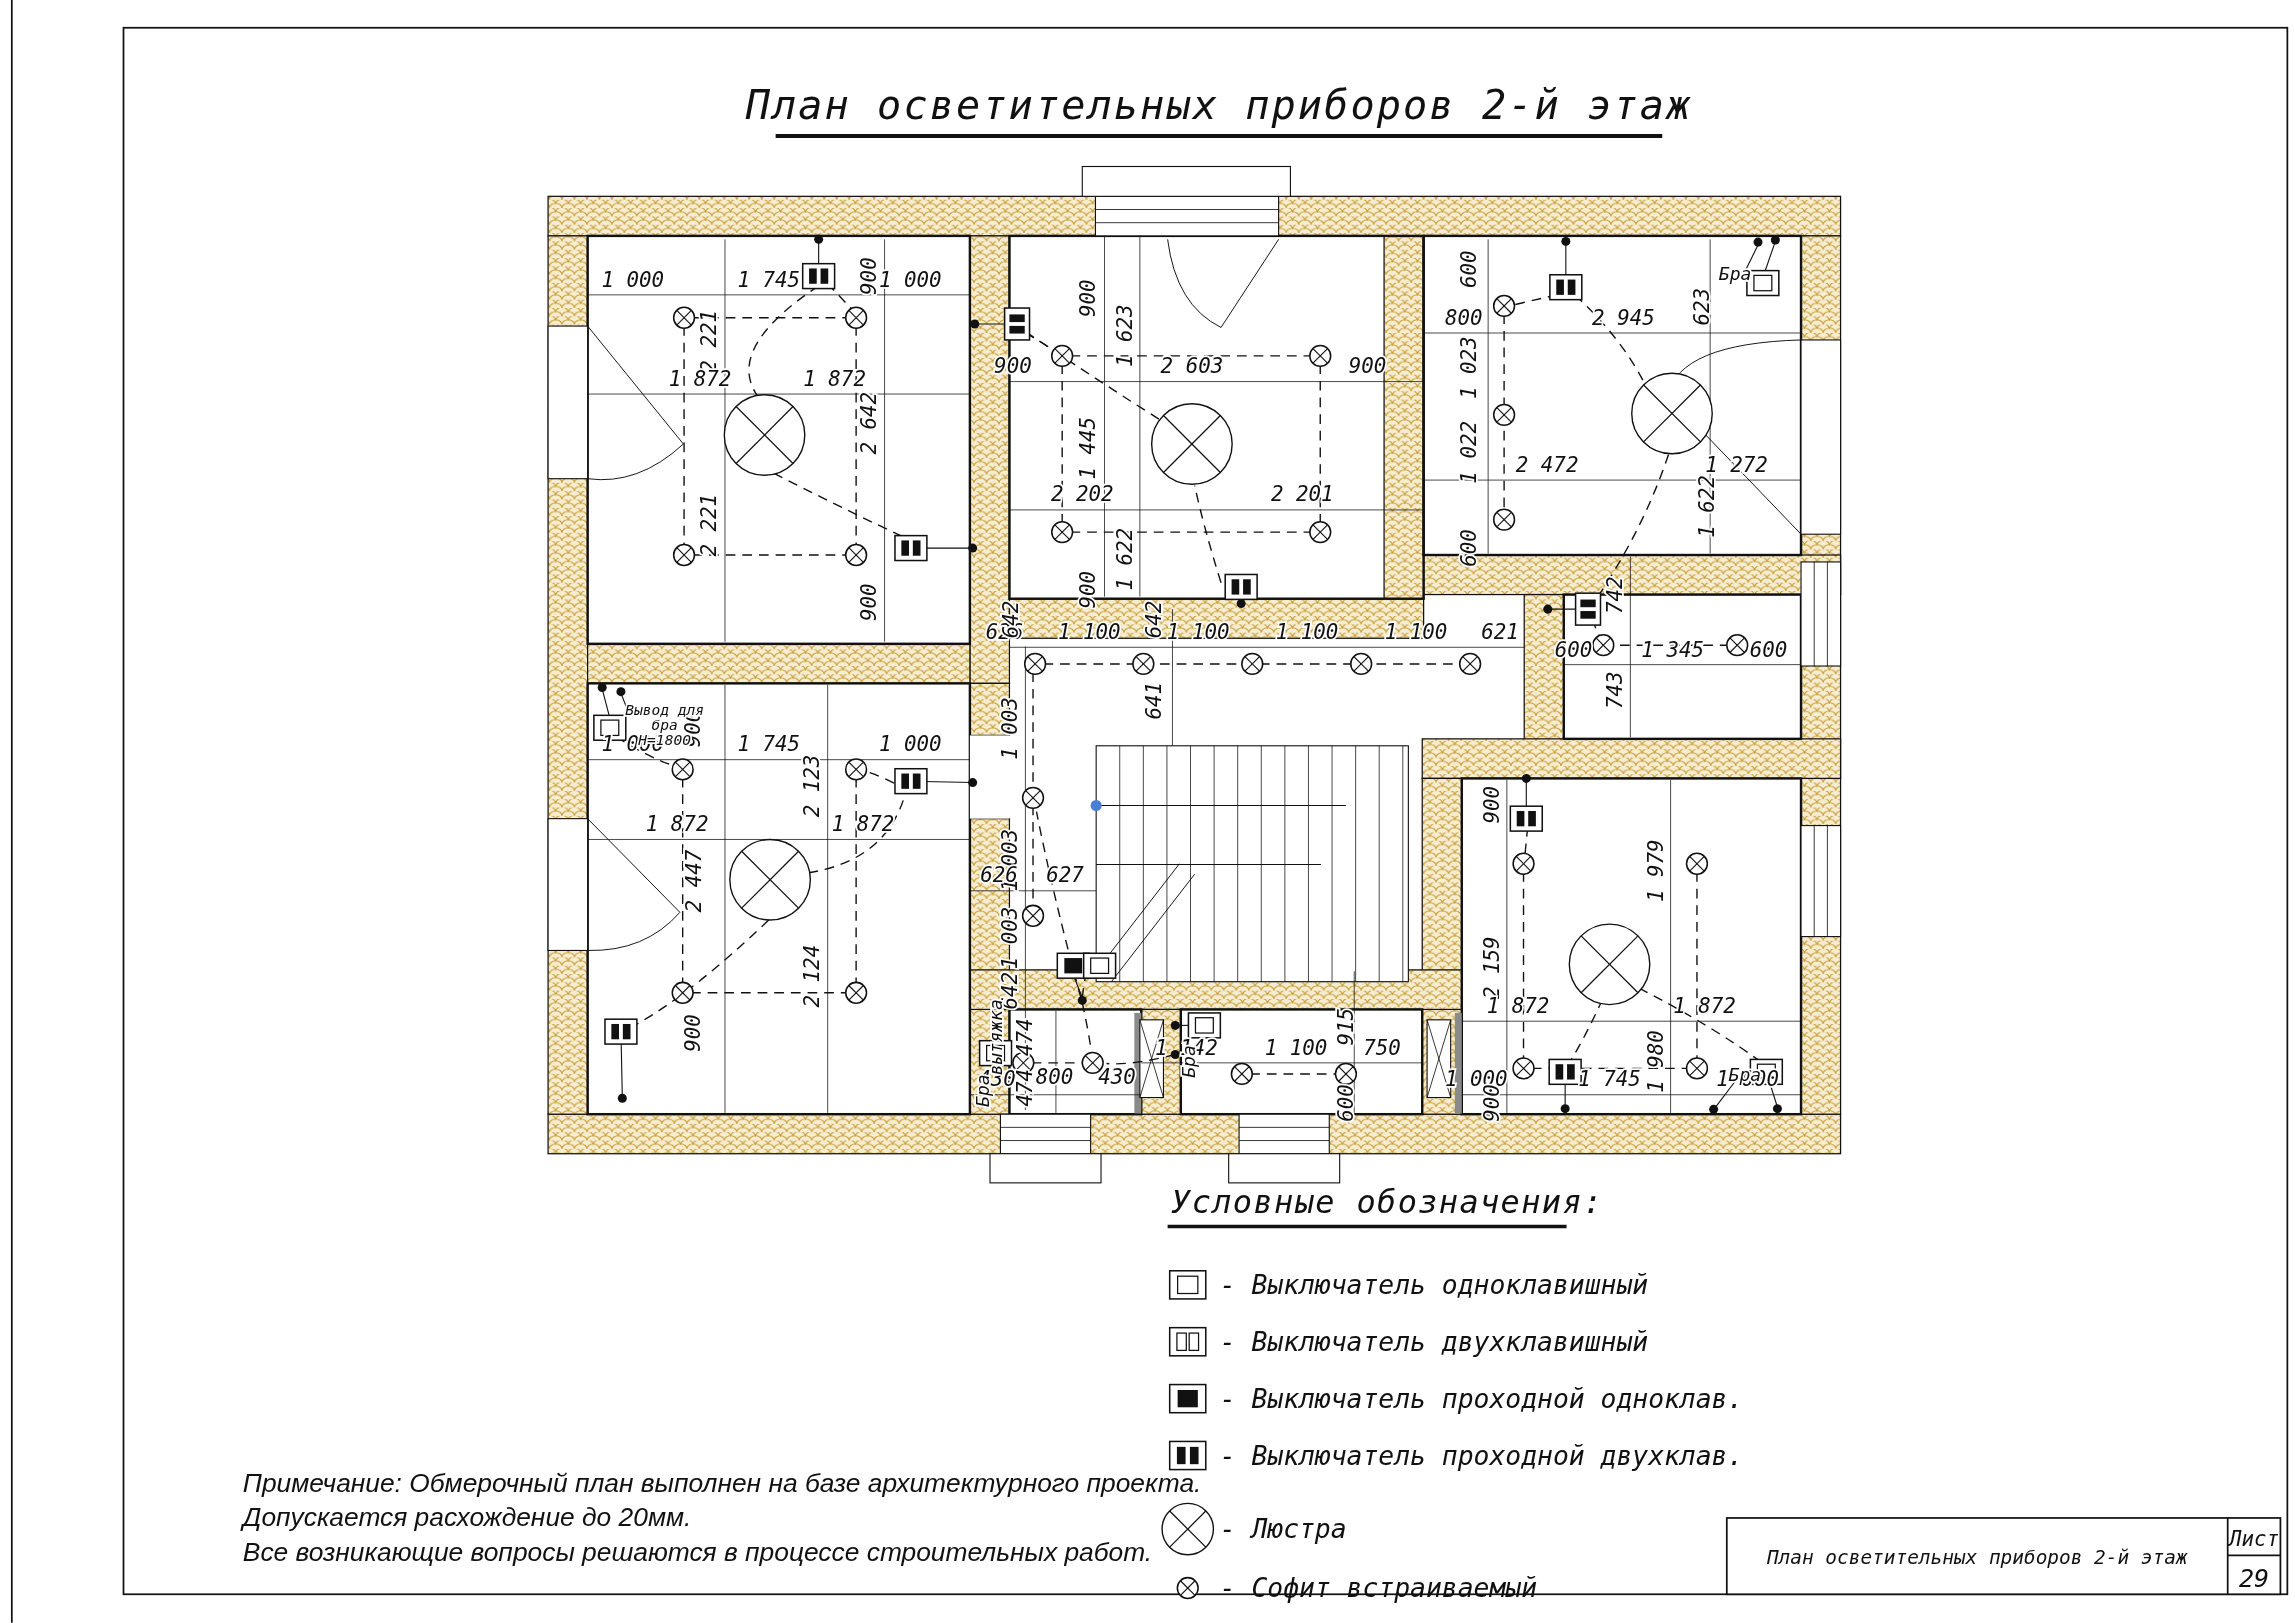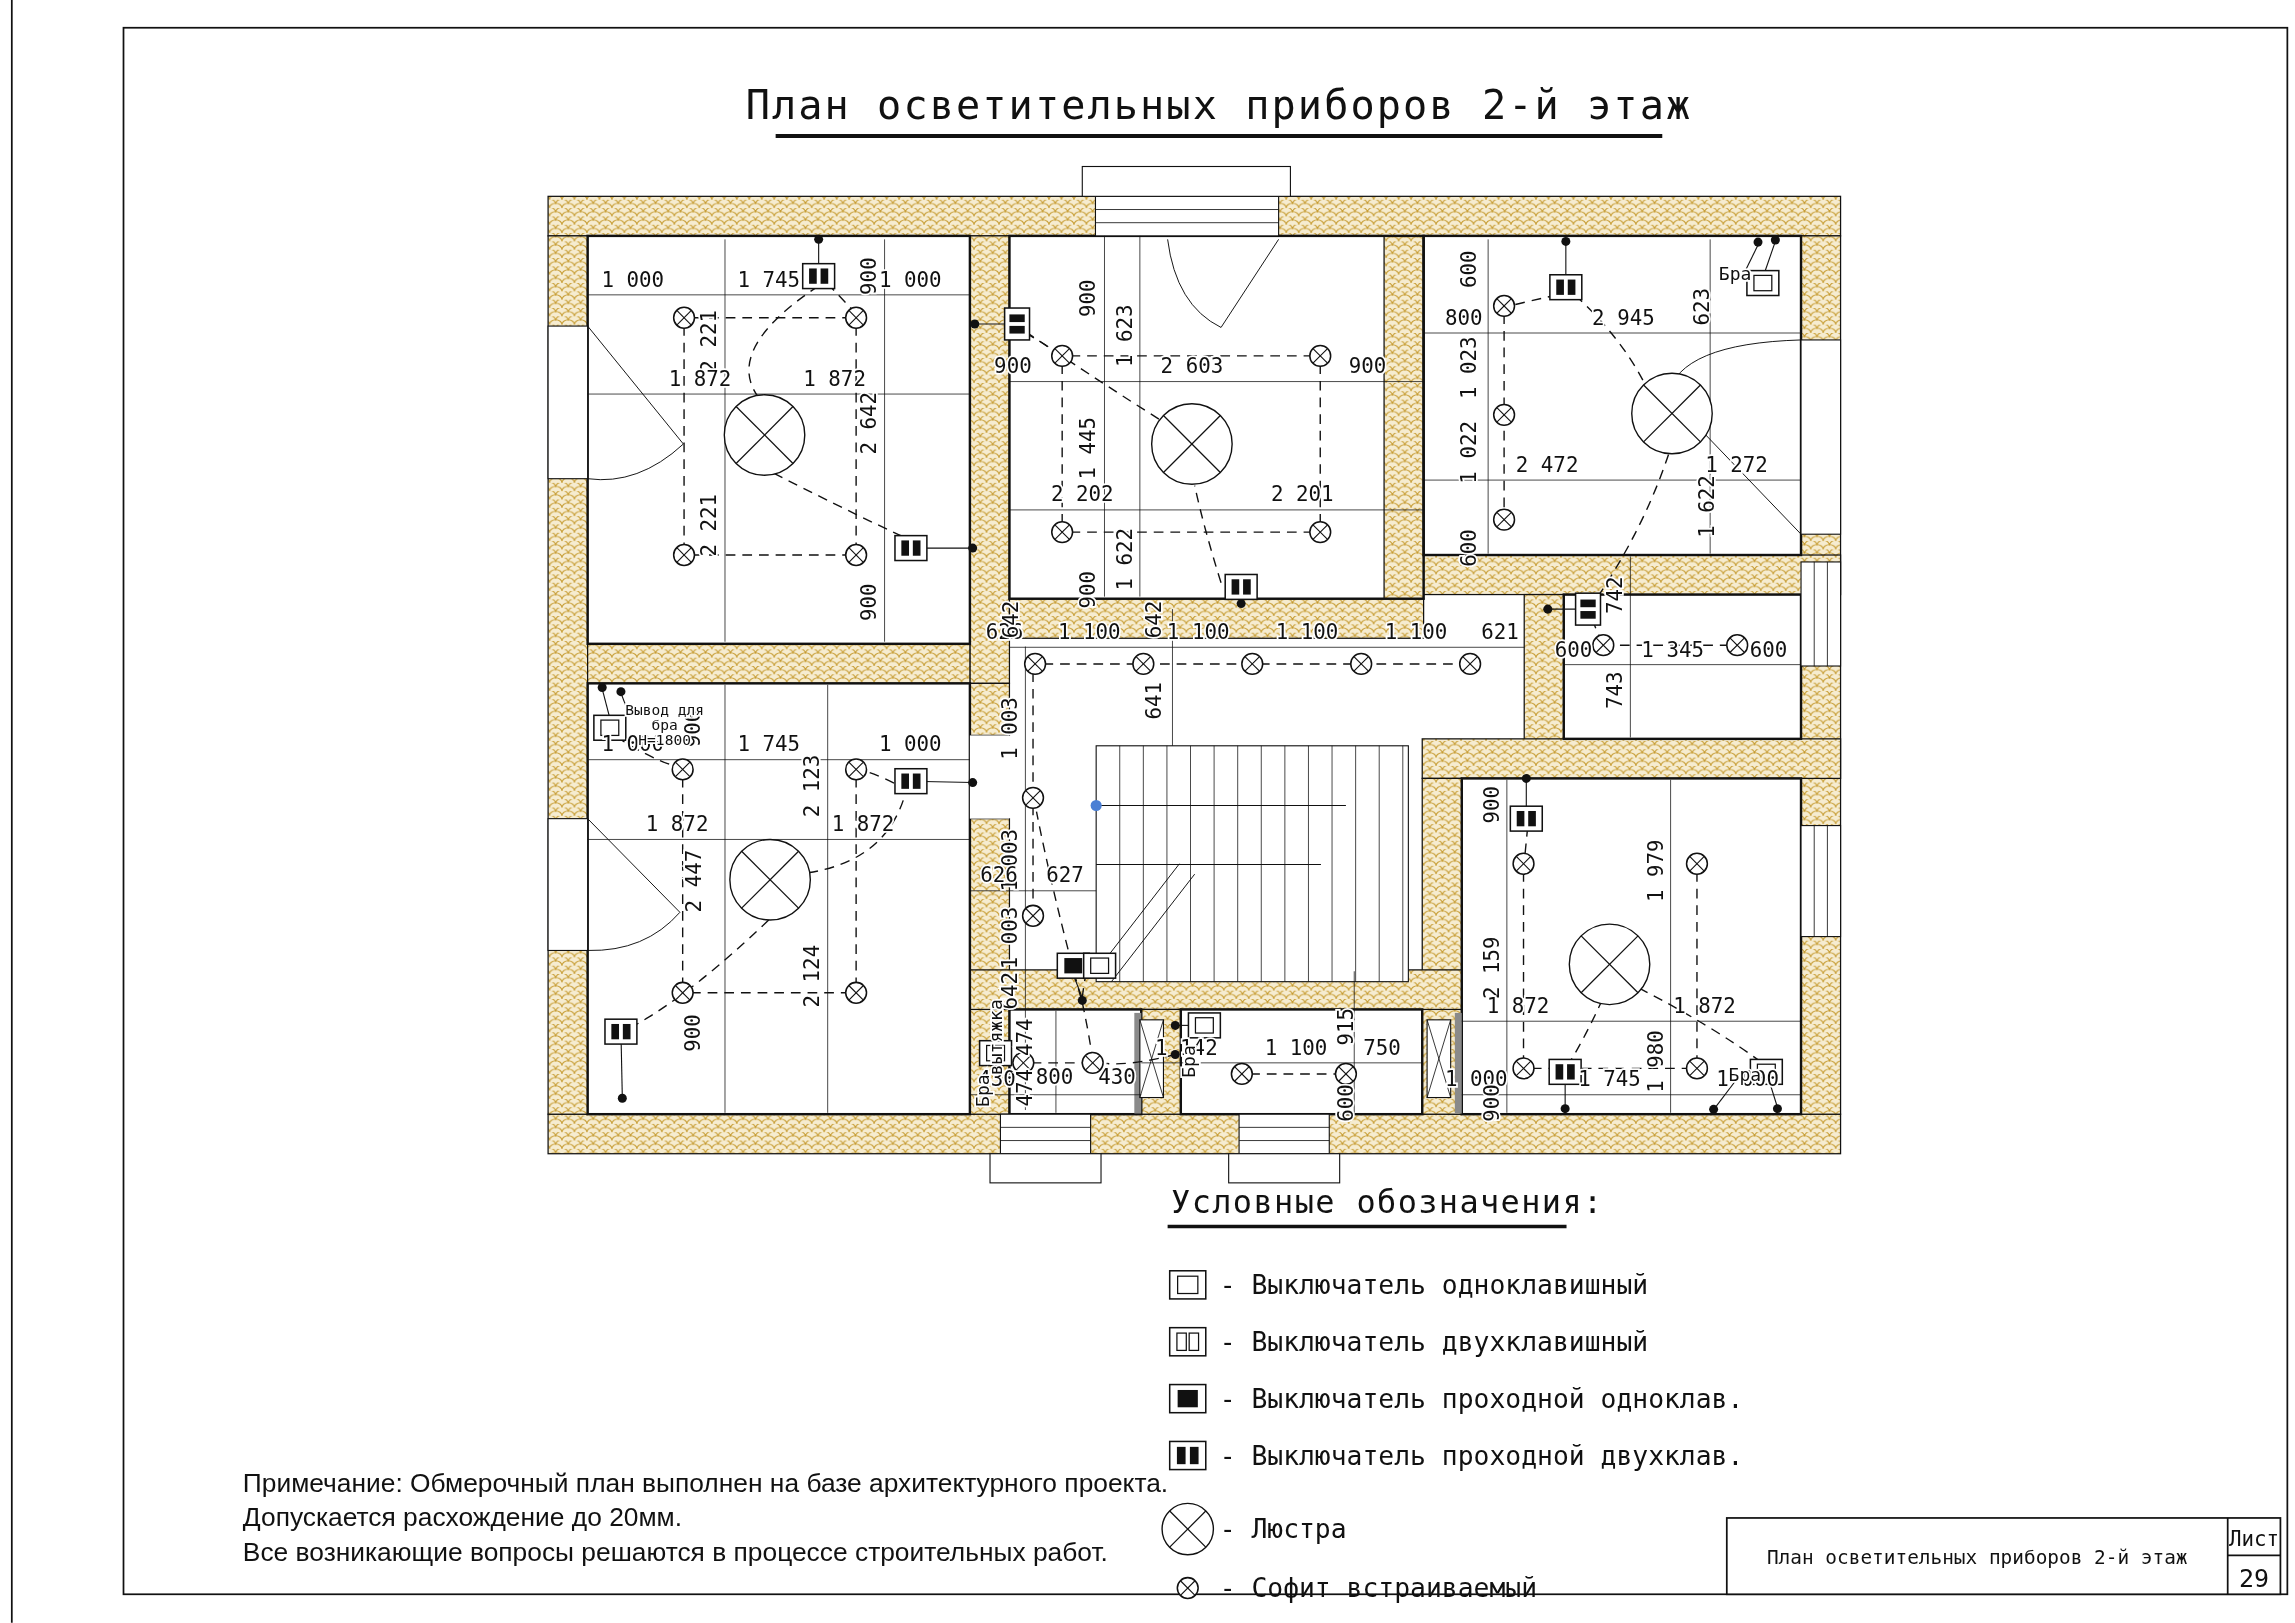--- a/index.html
+++ b/index.html
@@ -1,16 +1,16 @@
 <!DOCTYPE html>
 <html style="font-size:11px"><head>
 <meta charset="utf-8">
 <style>
   html,body{margin:0;padding:0;background:#fff;}
-  .sheet{width:100%;max-width:2295px;margin:0 auto;}
+  .sheet{width:100%;max-width:2295px;margin:0 auto;font-style:italic;}
   svg{display:block;width:100%;height:auto;}
   text{fill:#111;}
   .t-title{font-family:"DejaVu Sans Mono",monospace;font-size:58px;letter-spacing:3px;}
   .t-note{font-family:"Liberation Sans",sans-serif;font-size:38px;}
   .t-legend{font-family:"DejaVu Sans Mono",monospace;font-size:38px;}
   .t-lhead{font-family:"DejaVu Sans Mono",monospace;font-size:46px;letter-spacing:2px;}
   .t-block{font-family:"DejaVu Sans Mono",monospace;font-size:28px;}
   .t-blocks{font-family:"DejaVu Sans Mono",monospace;font-size:30px;}
   .t-blockn{font-family:"DejaVu Sans Mono",monospace;font-size:36px;}
 </style>

